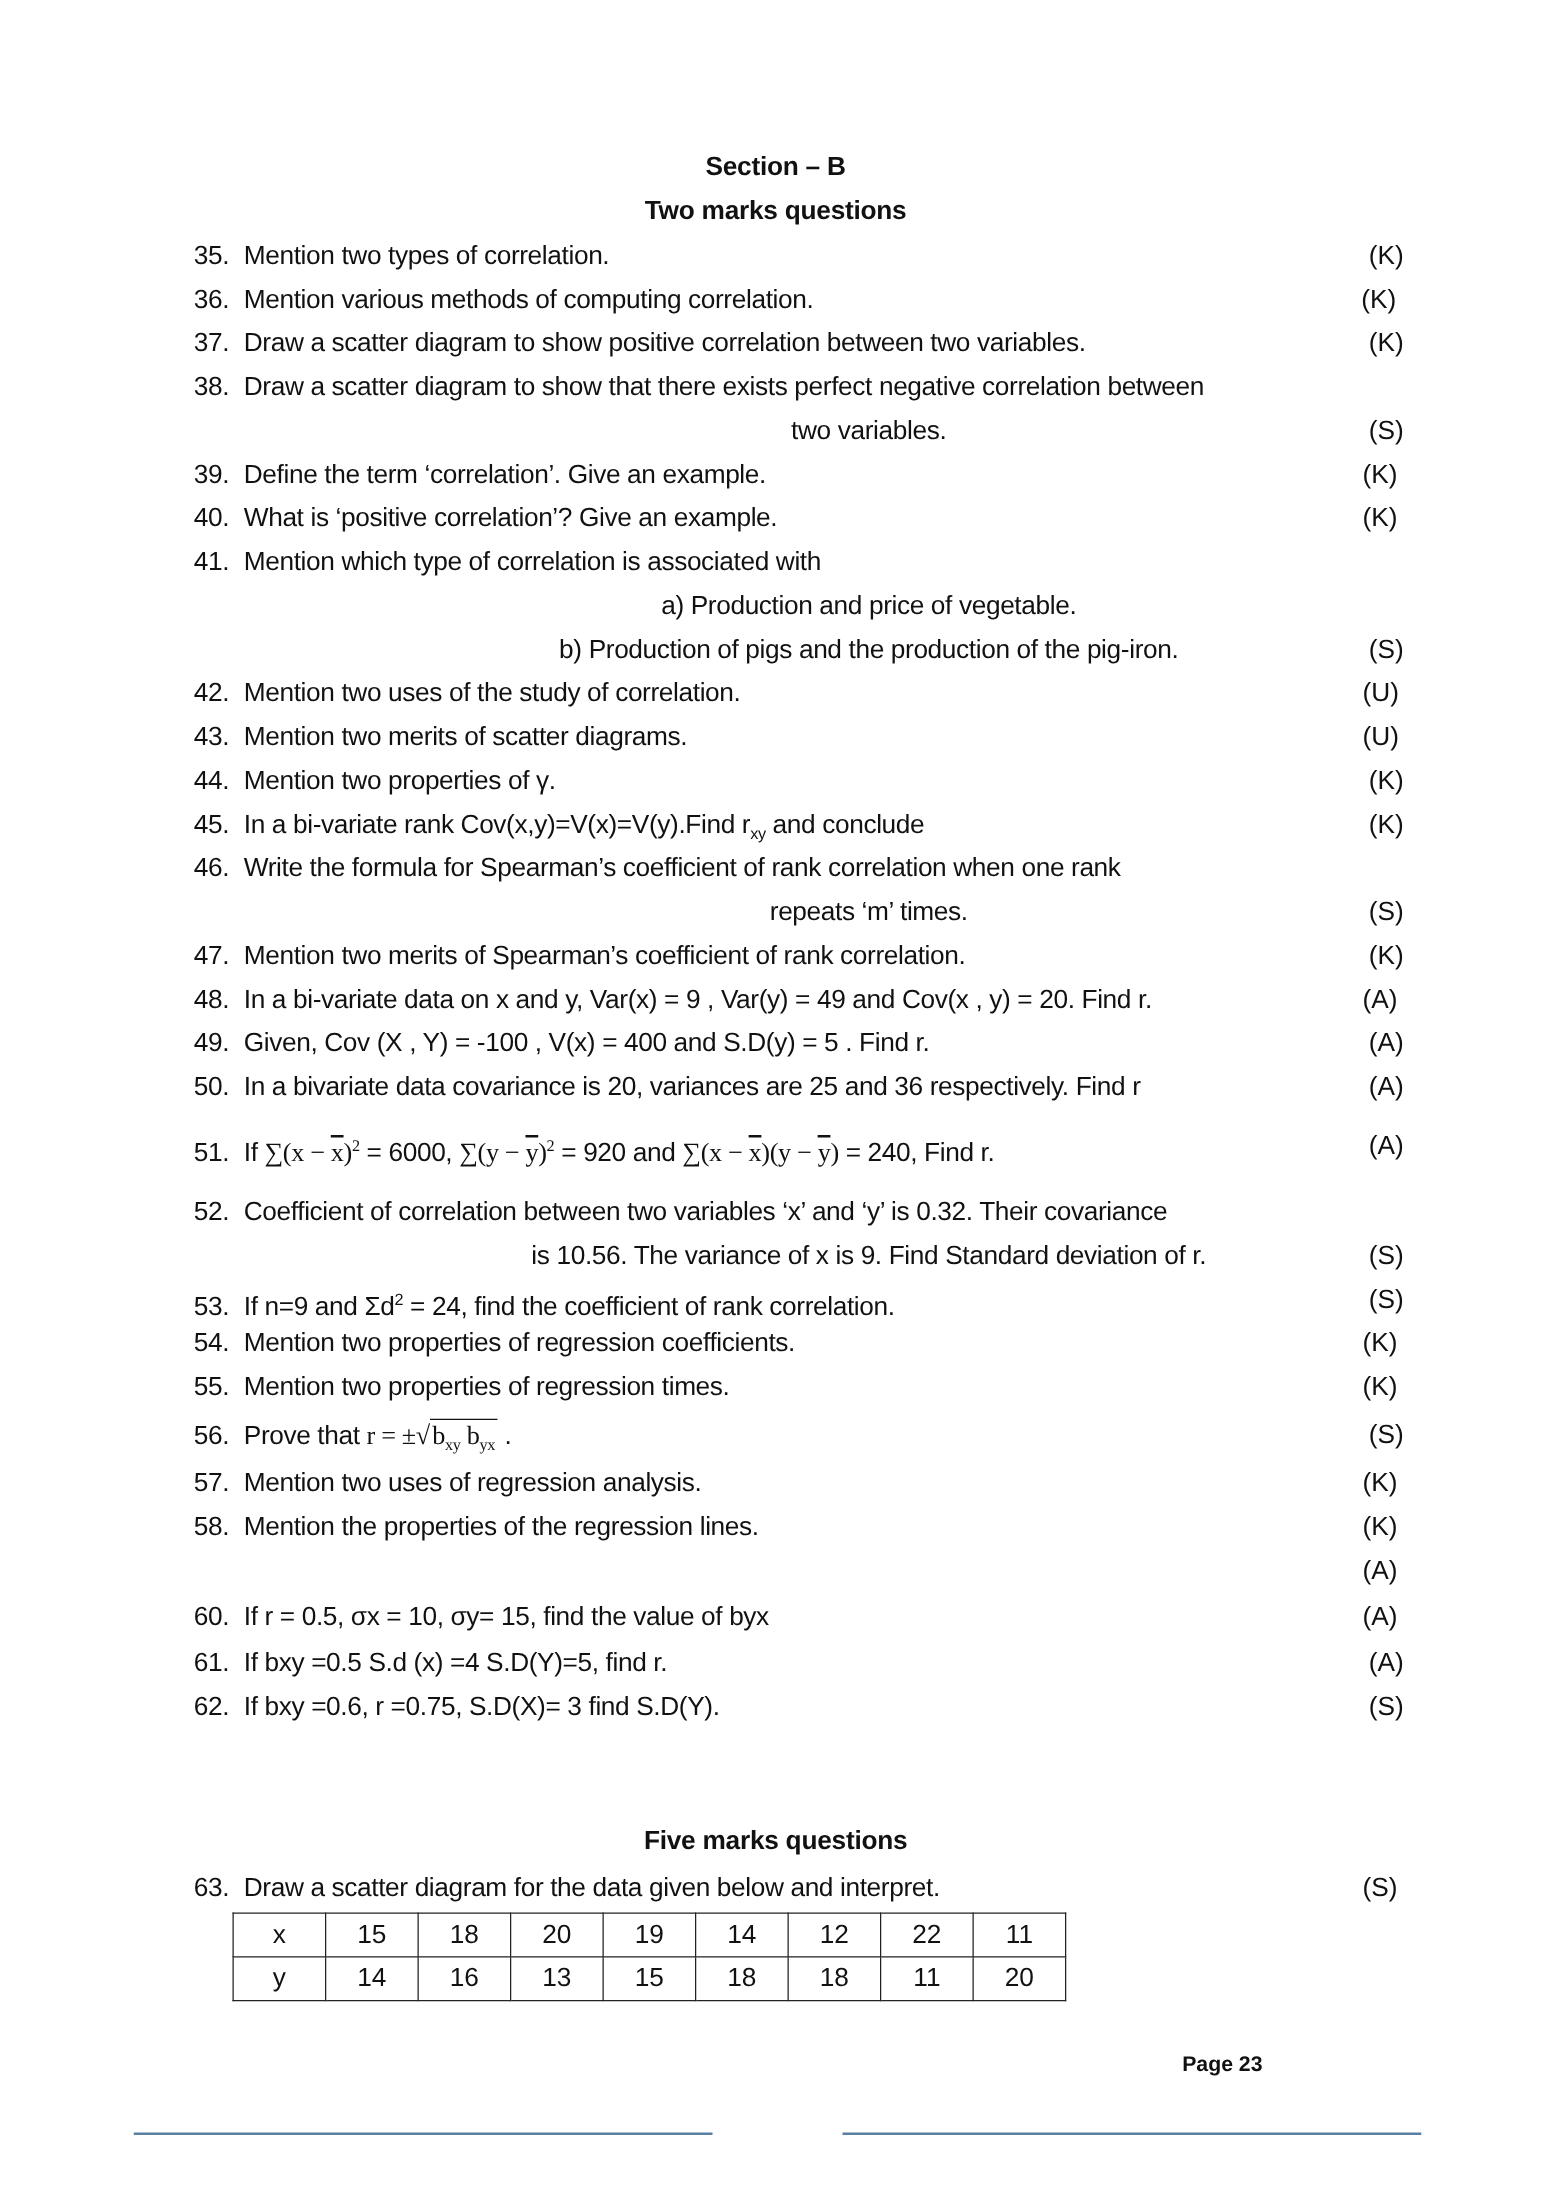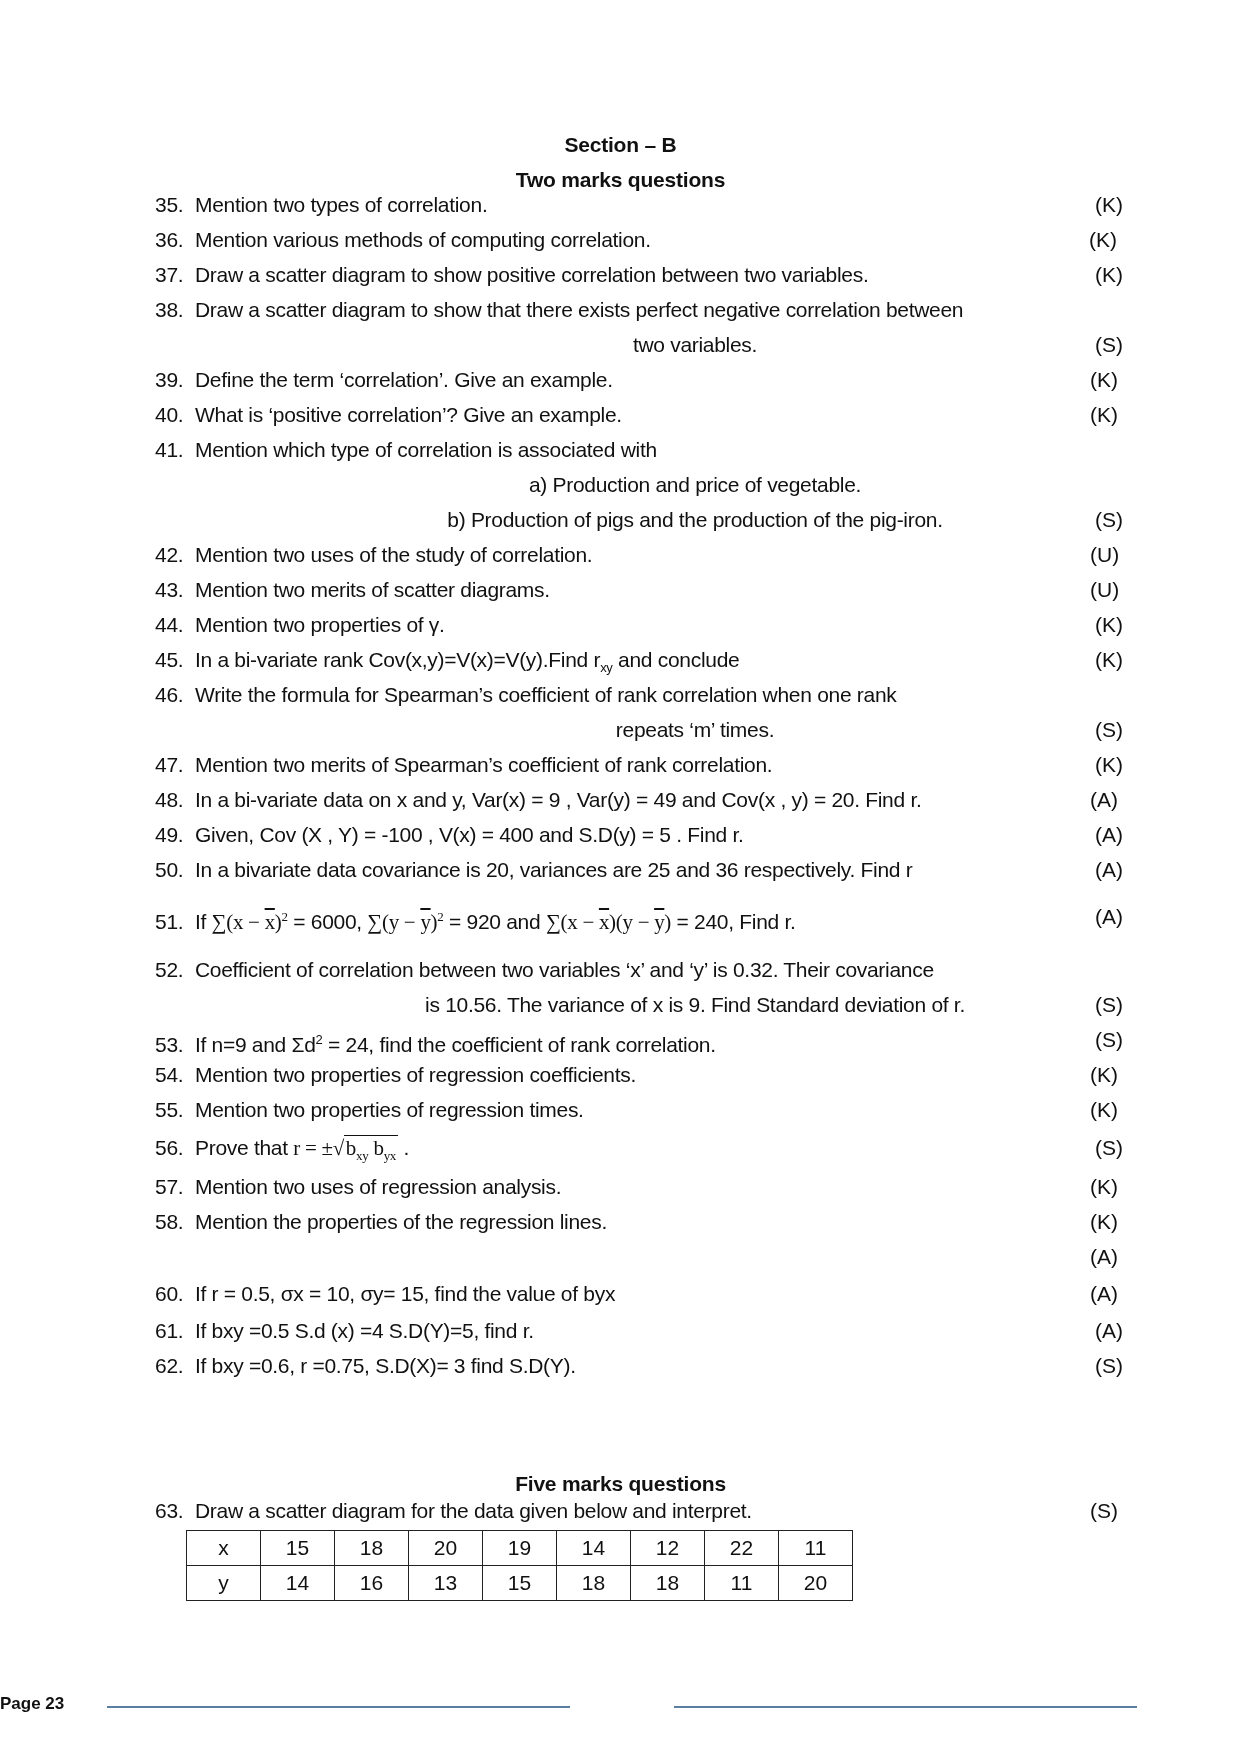--- a/index.html
+++ b/index.html
@@ -1,35 +1,35 @@
 <!DOCTYPE html>
 <html><head>
 <meta charset="utf-8">
 <style>
   html, body { margin: 0; padding: 0; background: #ffffff; }
   body { width: 1241px; height: 1754px; position: relative; overflow: hidden;
          font-family: "Liberation Sans", sans-serif; color: #111; }
   .page { position: absolute; left: 0; top: 0; width: 1241px; height: 1754px; }
   .heading { position: absolute; left: 0; width: 1241px; text-align: center;
-             font-weight: bold; font-size: 21px; letter-spacing: -0.2px; margin-top: 11px; }
+             font-weight: bold; font-size: 21px; letter-spacing: -0.2px; }
   .q { position: absolute; left: 155px; width: 1000px; font-size: 21px; height: 30px;
        line-height: 30px; white-space: nowrap; letter-spacing: -0.3px; }
   .q .num { display: inline-block; width: 40px; }
   .q.cont { left: 195px; text-align: center; }
   .mark { position: absolute; font-size: 21px; line-height: 30px; height: 30px; }
   sub, sup { font-size: 13px; }
   .serif { font-family: "Liberation Serif", serif; margin-top: 28px; }
   .sqrt { border-top: 1.5px solid #111; padding: 0 2px; font-family: "Liberation Serif", serif; }
   .over { text-decoration: overline; }
   table.data { position: absolute; left: 186px; top: 1530px; border-collapse: collapse;
                font-size: 21px; }
   table.data td { border: 1.5px solid #222; width: 73px; height: 34px; text-align: center;
                   padding: 0; }
   .footer-line { position: absolute; top: 1706px; height: 1.5px; background: #5a7fa0; }
-  .footer-text { position: absolute; top: 1694px; left: 0; width: 1010px; text-align: left;
+  .footer-text { position: absolute; top: 1642px; left: 0; width: 1010px; text-align: right;
                  font-weight: bold; font-size: 17px; }
 </style>
 </head>
 <body>
 
 <div class="page">
 
   <div class="heading" style="top:122px">Section – B</div>
   <div class="heading" style="top:157px">Two marks questions</div>
 

